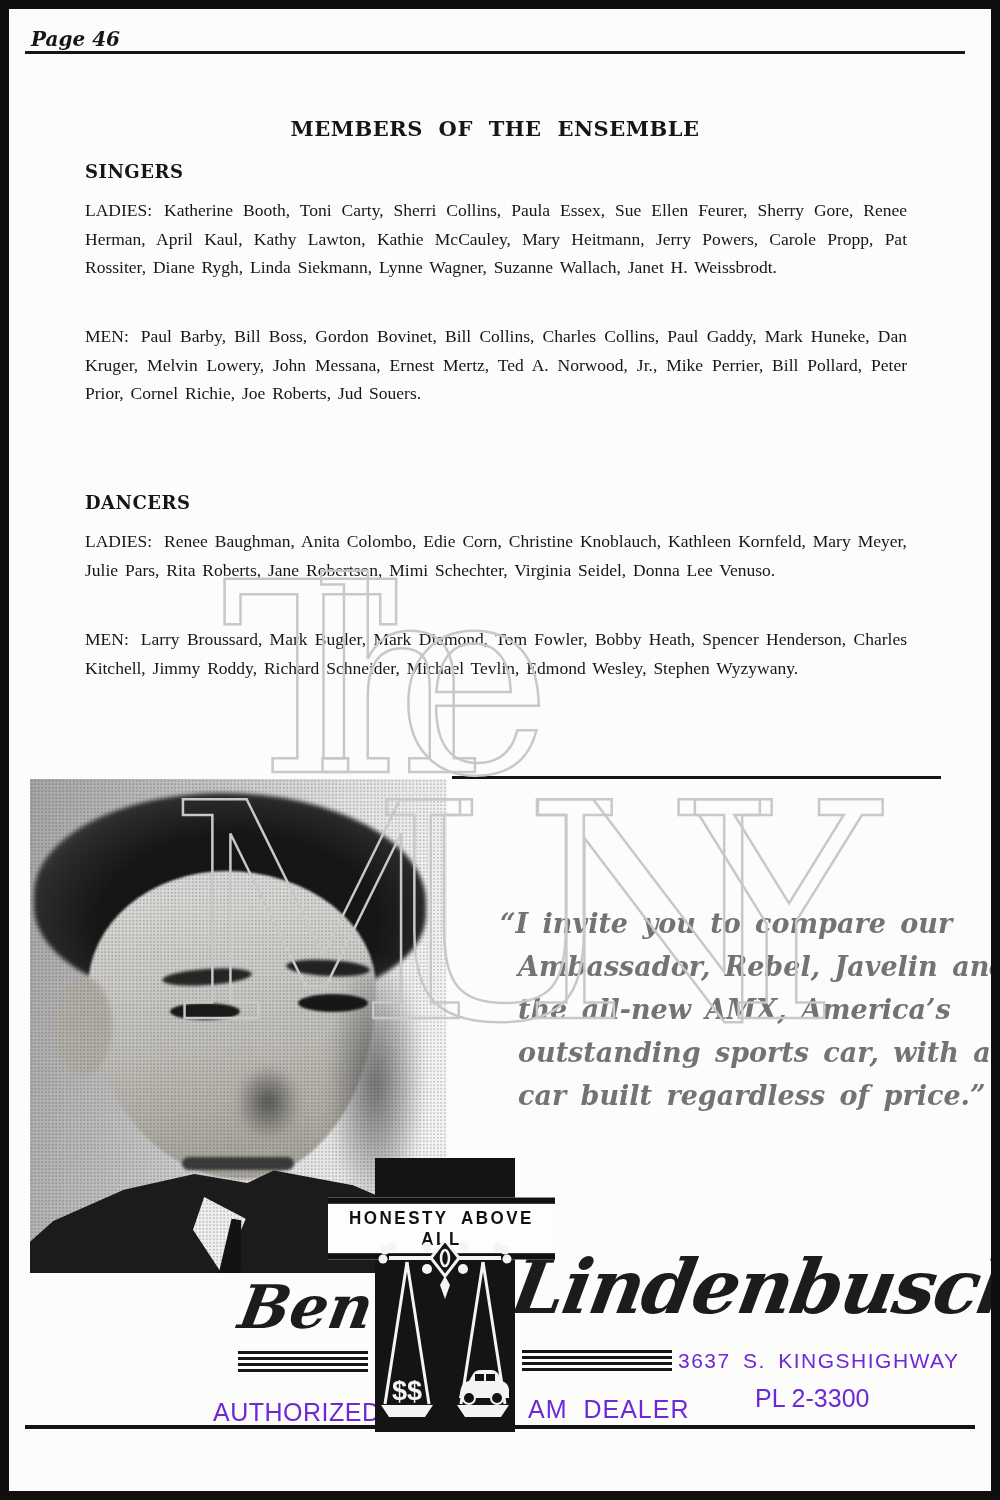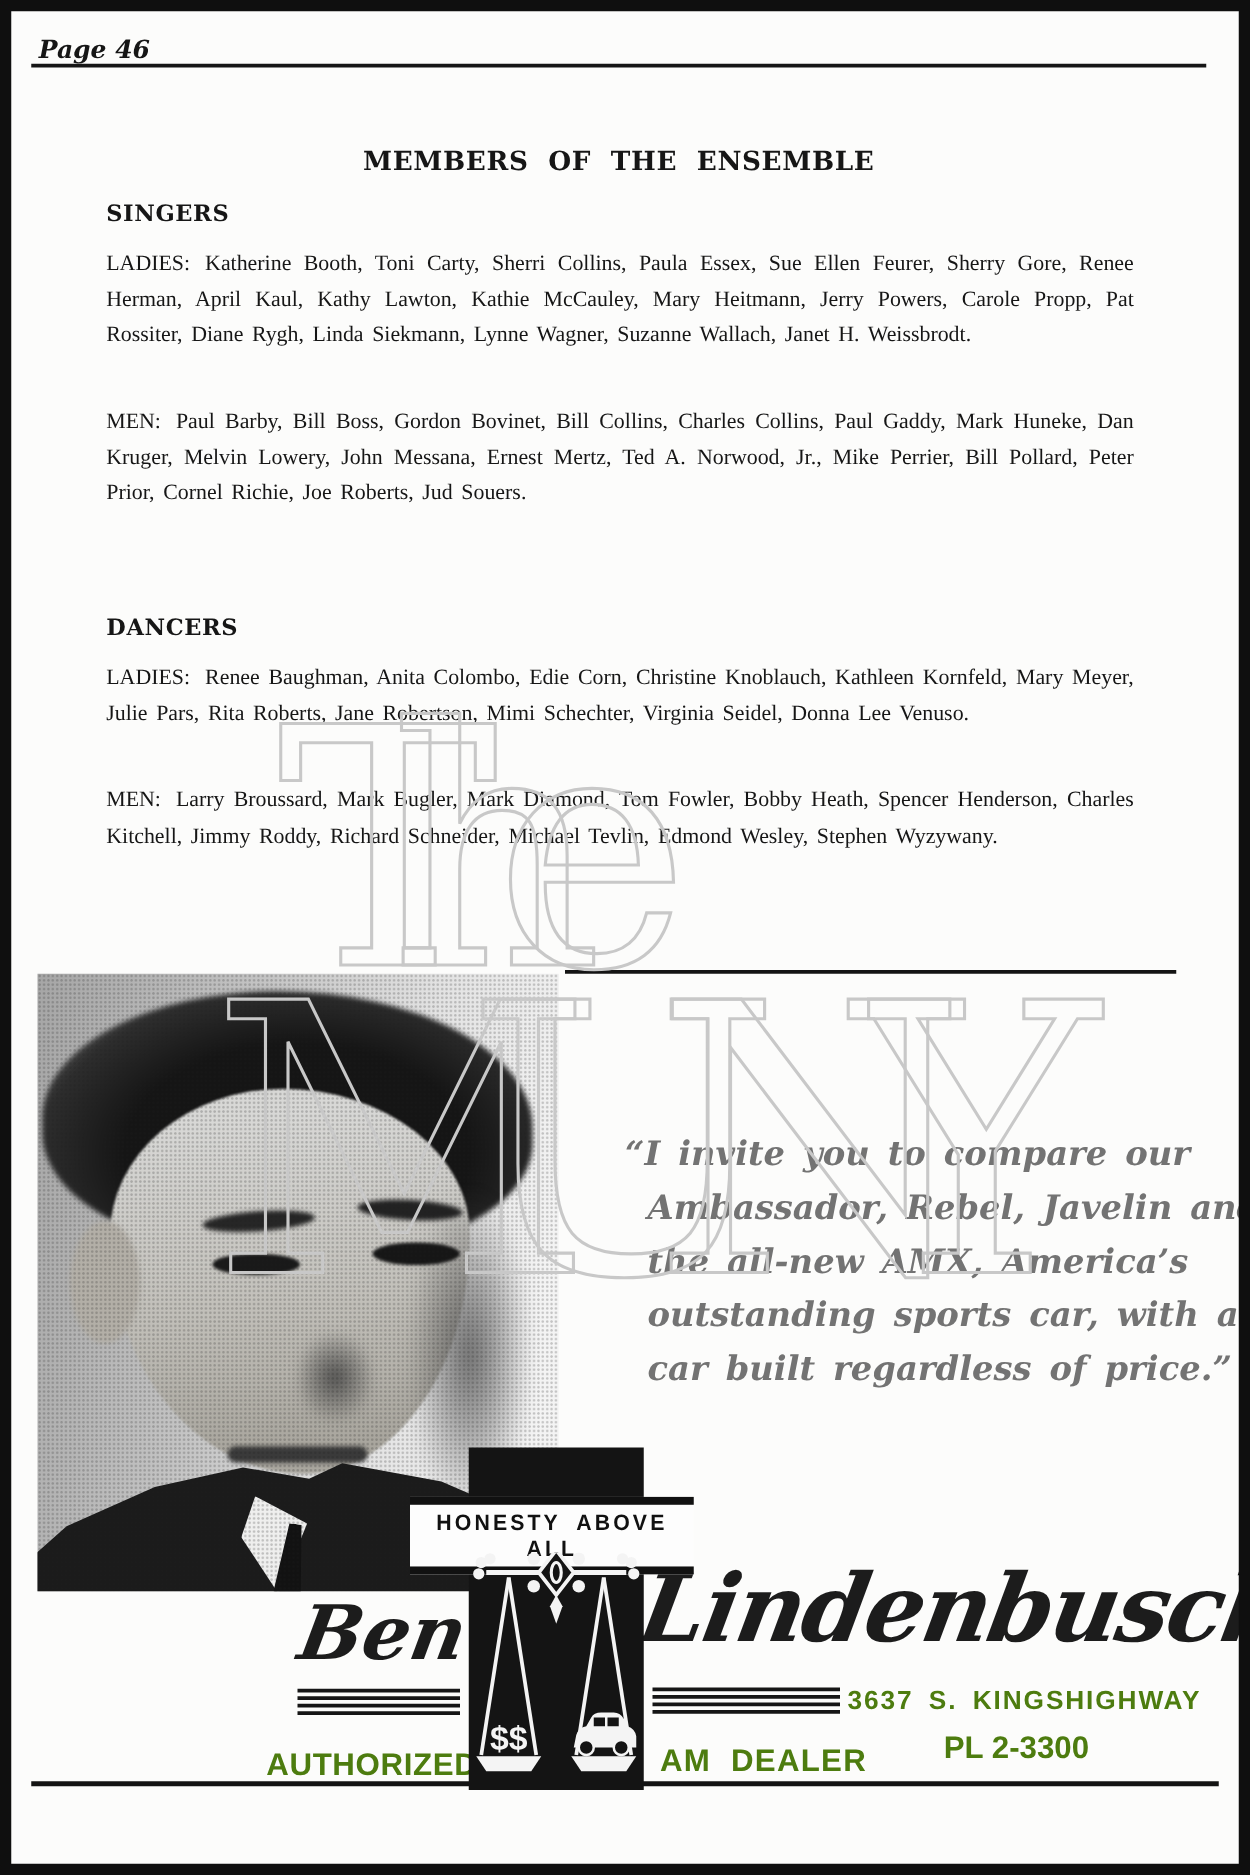--- a/index.html
+++ b/index.html
@@ -91,21 +91,21 @@
 
   
   .script{font-family:"DejaVu Serif",serif;font-style:italic;font-weight:bold;color:#1c1c1c;}
   .ben{position:absolute;left:240px;top:1272px;font-size:60px;transform:skewX(-10deg);z-index:2;}
   .lindenbusch{position:absolute;left:513px;top:1243px;font-size:75px;letter-spacing:-2px;
     transform:skewX(-10deg);z-index:2;white-space:nowrap;}
   .stripes{position:absolute;z-index:2;}
   .stripes div{height:3px;background:#161616;margin-bottom:3px;}
   .ben-stripes{left:238px;top:1351px;width:130px;}
   .l-stripes{left:522px;top:1350px;width:150px;}
-  .sans-b{position:absolute;font-family:"Liberation Sans",sans-serif;font-weight:bold;color:#4d7c0f;z-index:2;}
+  .sans-b{position:absolute;font-family:"Liberation Sans",sans-serif;font-weight:normal;color:#6d28d9;z-index:2;}
   .address{left:678px;top:1349px;font-size:21px;letter-spacing:1.5px;word-spacing:5px;}
   .phone{left:755px;top:1384px;font-size:25px;}
   .authorized{left:213px;top:1398px;font-size:25px;letter-spacing:.5px;}
   .amdealer{left:528px;top:1395px;font-size:25px;letter-spacing:1px;word-spacing:8px;}
 </style>
 </head>
 <body>
 
 <div class="page">
 

